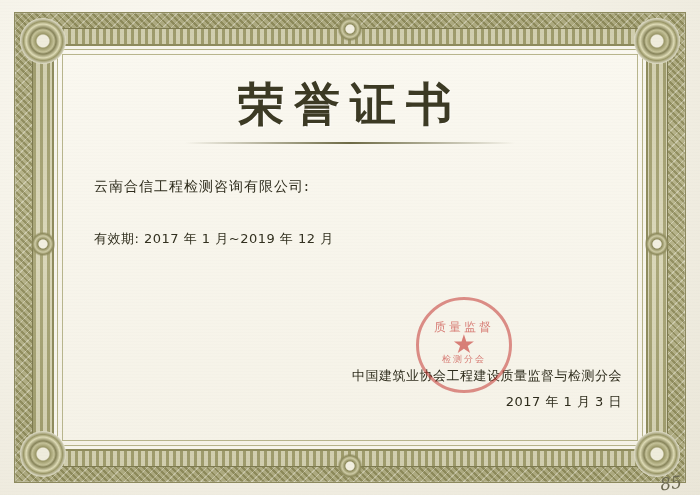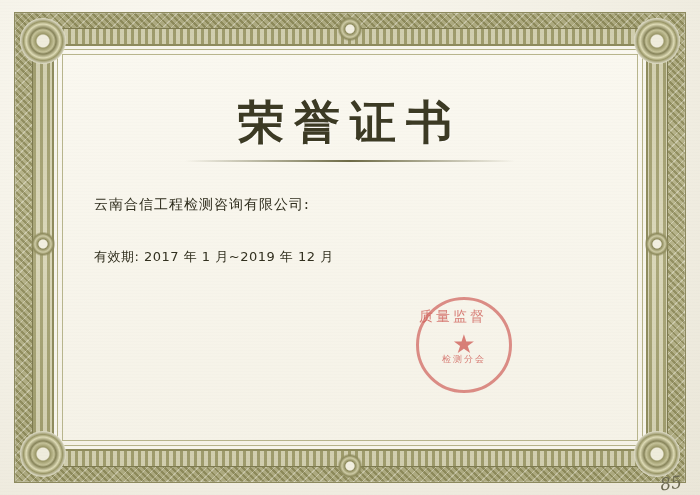--- a/index.html
+++ b/index.html
@@ -130,21 +130,21 @@
   .content {
     position: absolute;
     left: 70px;
     top: 62px;
     right: 70px;
     bottom: 62px;
     background: transparent;
   }
 
   .cert-title {
-    margin: 30px 0 0 0;
+    margin: 12px 0 0 0;
     text-align: center;
     font-family: Liberation Sans, sans-serif;
     font-size: 46px;
     font-weight: bold;
     letter-spacing: 10px;
     color: #3c3a24;
     text-shadow: 1px 1px 0 rgba(255,255,255,0.6);
   }
 
   .title-rule {
@@ -218,23 +218,24 @@
     top: 50%;
     transform: translate(-50%,-50%);
     font-size: 26px;
     line-height: 1;
     color: rgba(196,48,43,0.7);
   }
   .seal .seal-top-text {
     position: absolute;
     left: 0;
     right: 0;
-    top: 8px;
+    top: 19px;
+    text-align: center;
     font-family: "DejaVu Sans", sans-serif;
-    font-size: 14px;
+    font-size: 12px;
     letter-spacing: 3px;
     color: rgba(196,48,43,0.72);
   }
   .seal .seal-bottom-text {
     position: absolute;
     left: 0;
     right: 0;
     bottom: 24px;
     text-align: center;
     font-family: "DejaVu Sans", sans-serif;
@@ -288,20 +289,24 @@
   <div class="content">
 
     <div class="cert-title">荣誉证书</div>
     <div class="title-rule"></div>
 
     <div class="addressee">云南合信工程检测咨询有限公司:</div>
 
 
     <div class="validity">有效期: 2017 年 1 月~2019 年 12 月</div>
 
+    <div class="signature-block">
+      <div class="issuer">中国建筑业协会工程建设质量监督与检测分会</div>
+      <div class="issue-date">2017 年 1 月 3 日</div>
+    </div>
 
     <div class="seal">
       <div class="seal-top-text">质量监督</div>
       <div class="seal-star">★</div>
       <div class="seal-bottom-text">检测分会</div>
     </div>
 
   </div>
 
   <div class="page-mark">85</div>

